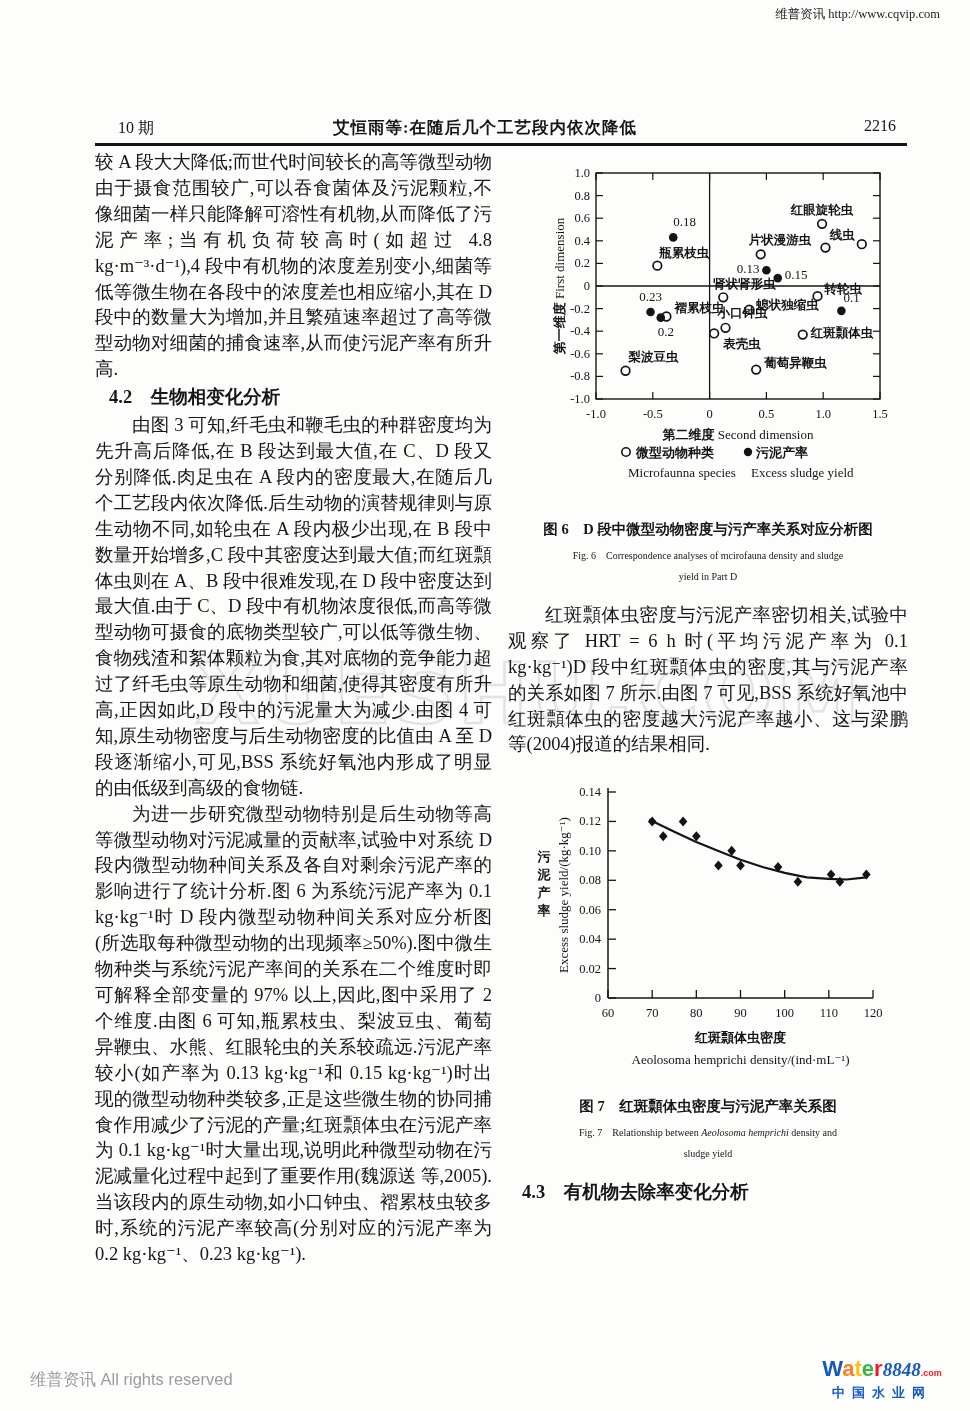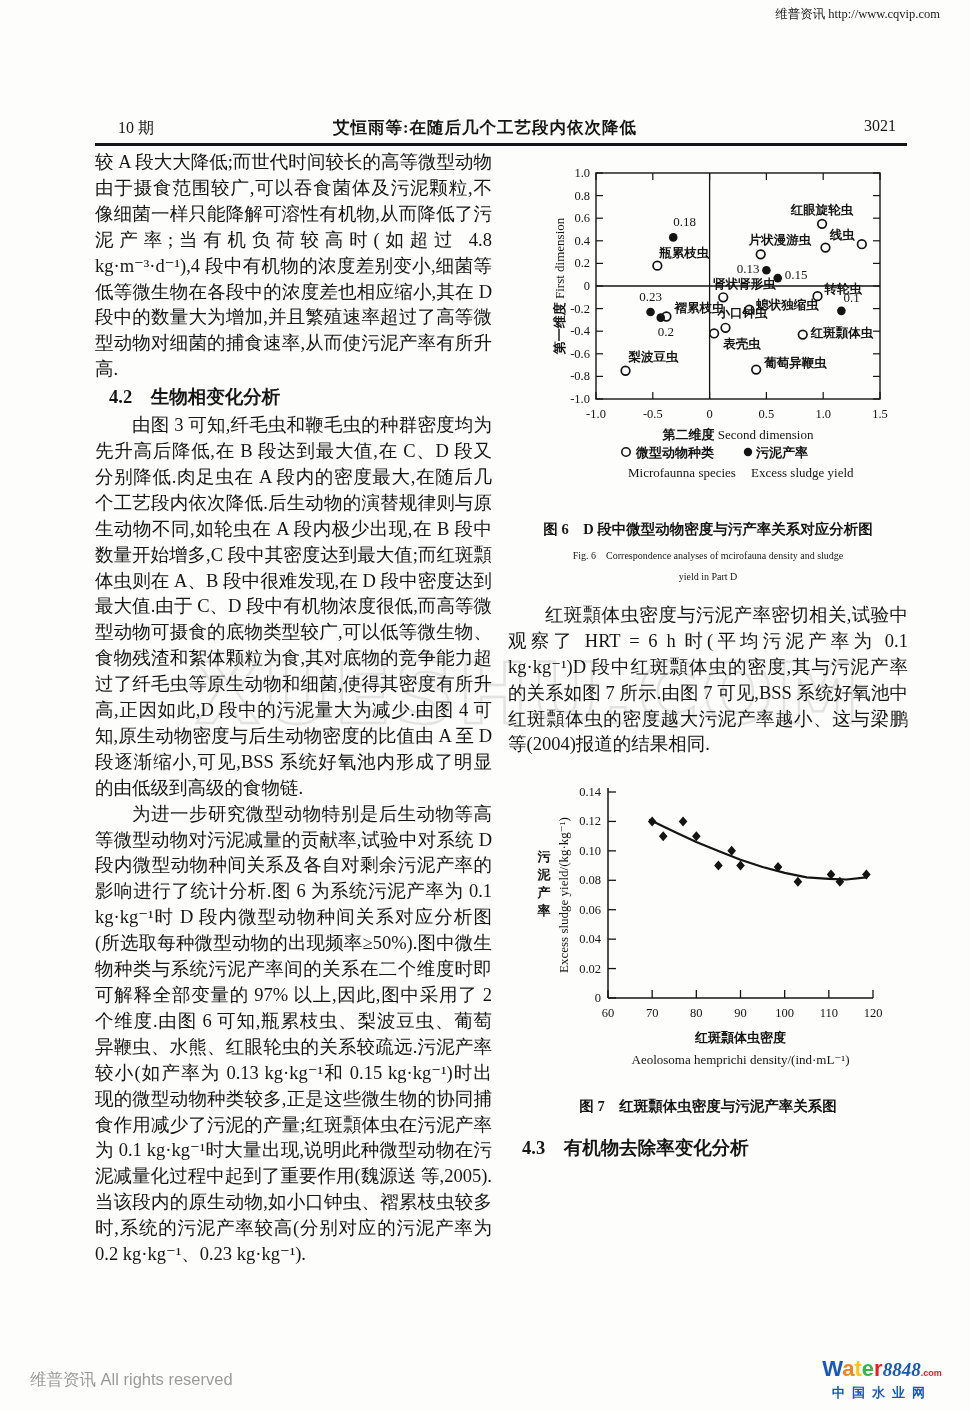--- a/index.html
+++ b/index.html
@@ -44,21 +44,21 @@
 </style>
 </head>
 <body>
 
 <div class="page">
 
   <div class="cqvip-top">维普资讯 http://www.cqvip.com</div>
 
   <div class="hdr-issue">10 期</div>
   <div class="hdr-title">艾恒雨等:在随后几个工艺段内依次降低</div>
-  <div class="hdr-page">3021</div>
+  <div class="hdr-page">2216</div>
   <div class="hdr-rule"></div>
 
   <div class="big-watermark">XUESHU.COM</div>
 
   <div class="col col-left">
     <p class="noindent">较 A 段大大降低;而世代时间较长的高等微型动物由于摄食范围较广,可以吞食菌体及污泥颗粒,不像细菌一样只能降解可溶性有机物,从而降低了污泥产率;当有机负荷较高时(如超过 4.8 kg·m⁻³·d⁻¹),4 段中有机物的浓度差别变小,细菌等低等微生物在各段中的浓度差也相应缩小,其在 D 段中的数量大为增加,并且繁殖速率超过了高等微型动物对细菌的捕食速率,从而使污泥产率有所升高.</p>
     <h4>4.2　生物相变化分析</h4>
     <p>由图 3 可知,纤毛虫和鞭毛虫的种群密度均为先升高后降低,在 B 段达到最大值,在 C、D 段又分别降低.肉足虫在 A 段内的密度最大,在随后几个工艺段内依次降低.后生动物的演替规律则与原生动物不同,如轮虫在 A 段内极少出现,在 B 段中数量开始增多,C 段中其密度达到最大值;而红斑顠体虫则在 A、B 段中很难发现,在 D 段中密度达到最大值.由于 C、D 段中有机物浓度很低,而高等微型动物可摄食的底物类型较广,可以低等微生物、食物残渣和絮体颗粒为食,其对底物的竞争能力超过了纤毛虫等原生动物和细菌,使得其密度有所升高,正因如此,D 段中的污泥量大为减少.由图 4 可知,原生动物密度与后生动物密度的比值由 A 至 D 段逐渐缩小,可见,BSS 系统好氧池内形成了明显的由低级到高级的食物链.</p>
     <p>为进一步研究微型动物特别是后生动物等高等微型动物对污泥减量的贡献率,试验中对系统 D 段内微型动物种间关系及各自对剩余污泥产率的影响进行了统计分析.图 6 为系统污泥产率为 0.1 kg·kg⁻¹时 D 段内微型动物种间关系对应分析图(所选取每种微型动物的出现频率≥50%).图中微生物种类与系统污泥产率间的关系在二个维度时即可解释全部变量的 97% 以上,因此,图中采用了 2 个维度.由图 6 可知,瓶累枝虫、梨波豆虫、葡萄异鞭虫、水熊、红眼轮虫的关系较疏远.污泥产率较小(如产率为 0.13 kg·kg⁻¹和 0.15 kg·kg⁻¹)时出现的微型动物种类较多,正是这些微生物的协同捕食作用减少了污泥的产量;红斑顠体虫在污泥产率为 0.1 kg·kg⁻¹时大量出现,说明此种微型动物在污泥减量化过程中起到了重要作用(魏源送 等,2005).当该段内的原生动物,如小口钟虫、褶累枝虫较多时,系统的污泥产率较高(分别对应的污泥产率为 0.2 kg·kg⁻¹、0.23 kg·kg⁻¹).</p>
   </div>
@@ -223,20 +223,24 @@
         <polygon points="358.375,101.39999999999999 362.675,106.39999999999999 358.375,111.39999999999999 354.075,106.39999999999999" fill="#141414"></polygon>
         <text x="36" y="93" class="cnb13" text-anchor="middle">污</text>
         <text x="36" y="111" class="cnb13" text-anchor="middle">泥</text>
         <text x="36" y="129" class="cnb13" text-anchor="middle">产</text>
         <text x="36" y="147" class="cnb13" text-anchor="middle">率</text>
         <text x="60" y="127" transform="rotate(-90 60 127)" text-anchor="middle" class="ser13">Excess sludge yield/(kg·kg⁻¹)</text>
         <text x="232.5" y="274" class="cnb13" text-anchor="middle">红斑顠体虫密度</text>
         <text x="232.5" y="296" class="ser13" text-anchor="middle">Aeolosoma hemprichi density/(ind·mL⁻¹)</text>
       </svg>
     <div class="cap-cn">图 7　红斑顠体虫密度与污泥产率关系图</div>
+    <div class="cap-en">
+      <span>Fig. 7　Relationship between </span><i>Aeolosoma hemprichi</i><span> density and</span><br>
+      <span>sludge yield</span>
+    </div>
 
     <h4 class="para-gap">4.3　有机物去除率变化分析</h4>
   </div>
 
   <div class="footer-left">维普资讯 All rights reserved</div>
 
   <div class="logo">
     <div class="logo-row1">
       <span class="logo-water"><span style="color: rgb(21, 88, 192);">W</span><span style="color: rgb(245, 130, 31);">a</span><span style="color: rgb(255, 194, 14);">t</span><span style="color: rgb(57, 181, 74);">e</span><span style="color: rgb(237, 28, 36);">r</span></span><span class="logo-8848" style="color: rgb(21, 88, 192);">8848</span><span class="logo-com" style="color: rgb(237, 28, 36);">.com</span>
     </div>

